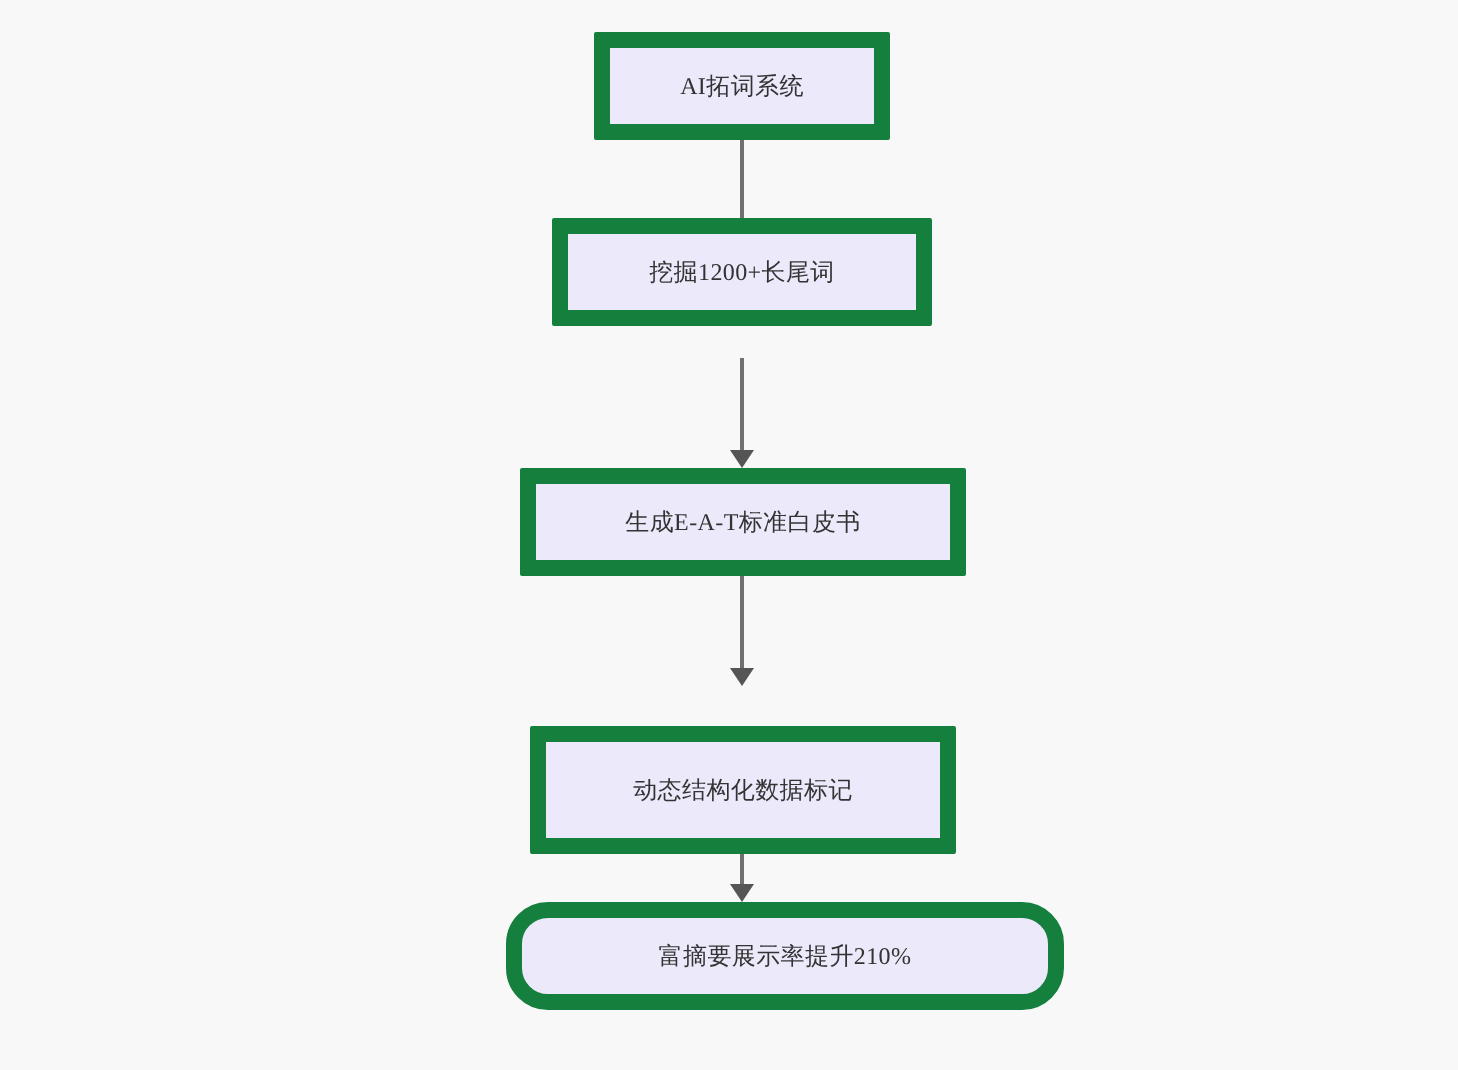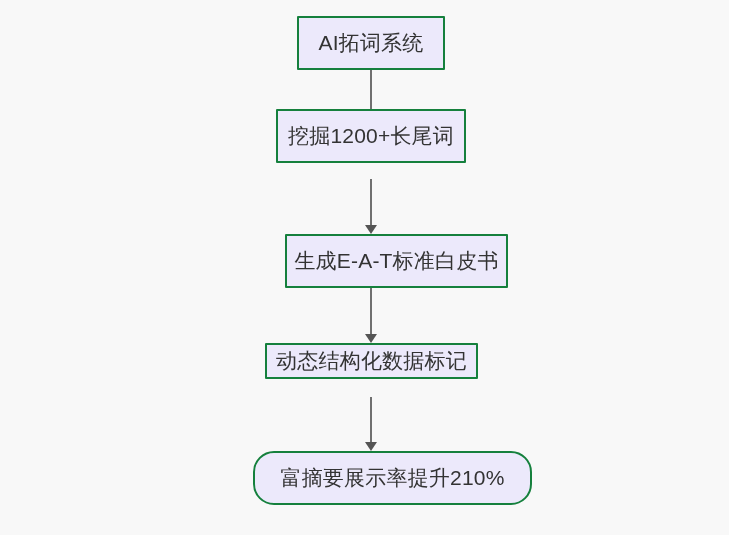--- a/index.html
+++ b/index.html
@@ -15,31 +15,32 @@
   }
   #flowchart {
     position: relative;
     width: 729px;
     height: 535px;
   }
   .node {
     position: absolute;
     box-sizing: border-box;
     background: #ece9fb;
-    border: 2px solid #15803d;
+    border: 8px solid #15803d;
     border-radius: 1px;
     display: flex;
     align-items: center;
     justify-content: center;
     color: #333333;
-    font-size: 21px;
+    font-size: 12px;
     line-height: 1.2;
     letter-spacing: 0.2px;
     white-space: nowrap;
     user-select: none;
+    font-family: Liberation Serif, serif;
   }
   .node-label {
     display: block;
   }
   .edge {
     position: absolute;
     width: 0;
   }
   .edge-line {
     position: absolute;
@@ -86,25 +87,25 @@
   </div>
 
   <div class="node" style="left:297px; top:16px; width:148px; height:54px;">
     <span class="node-label">AI拓词系统</span>
   </div>
 
   <div class="node" style="left:276px; top:109px; width:190px; height:54px;">
     <span class="node-label">挖掘1200+长尾词</span>
   </div>
 
-  <div class="node" style="left:260px; top:234px; width:223px; height:54px;margin-left:25px;">
+  <div class="node" style="left:260px; top:234px; width:223px; height:54px;">
     <span class="node-label">生成E-A-T标准白皮书</span>
   </div>
 
-  <div class="node" style="left:265px; top:343px; width:213px; height:36px;">
+  <div class="node" style="left:265px; top:363px; width:213px; height:64px;">
     <span class="node-label">动态结构化数据标记</span>
   </div>
 
   <div class="node" style="left:253px; top:451px; width:279px; height:54px;border-radius:21px;">
     <span class="node-label">富摘要展示率提升210%</span>
   </div>
 
 </div>
 
 </body></html>

